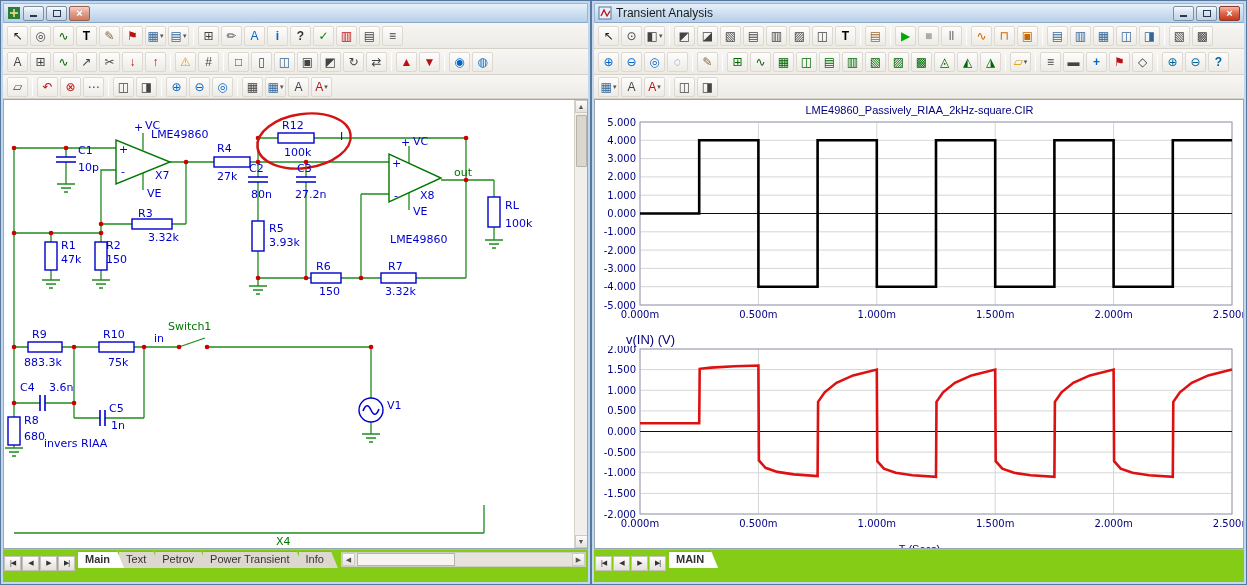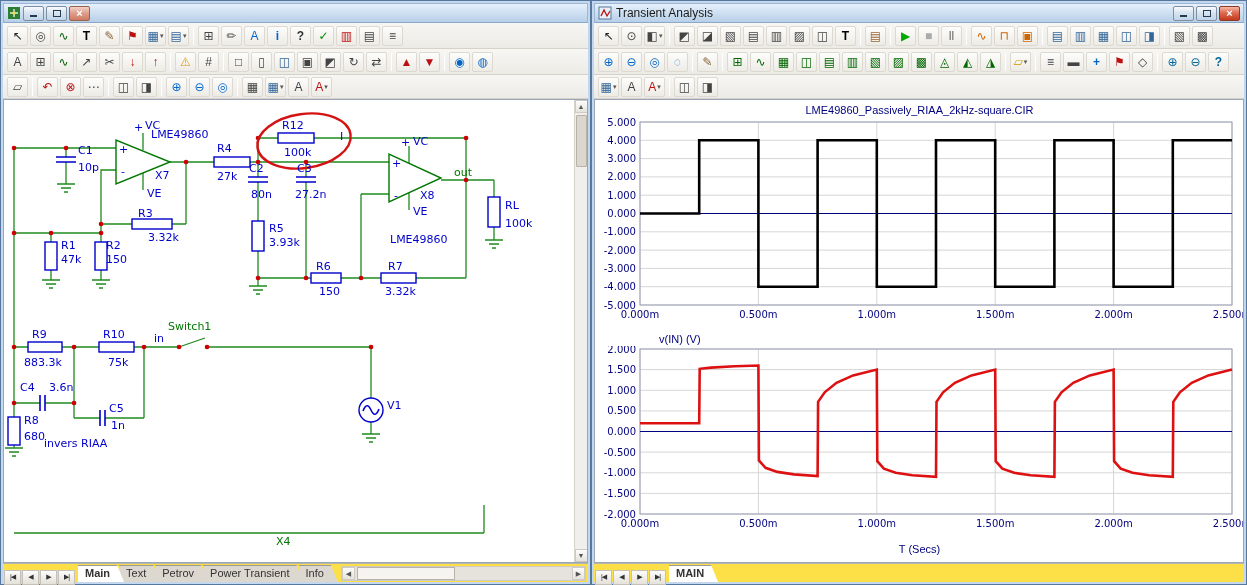--- a/index.html
+++ b/index.html
@@ -27,21 +27,21 @@
   .tb-btn{width:21px;height:20px;margin:0 1px;border:1px solid #ddd9d1;border-radius:2px;
     background:linear-gradient(#fdfdfc,#edebe5);display:inline-flex;align-items:center;justify-content:center;font-size:12px;line-height:1;cursor:default;}
   .tb-btn b{font-weight:normal;}
   .tb-btn em{font-style:normal;font-size:7px;color:#555;margin-left:1px;}
   .tb-sep{width:1px;height:18px;background:#c9c5bc;border-right:1px solid #fff;margin:0 3px;display:inline-block;}
   .canvas{flex:1;position:relative;background:#fff;border:1px solid #98a8b8;overflow:hidden;}
   .vscroll{position:absolute;top:0;right:0;bottom:0;width:13px;background:#f1efec;border-left:1px solid #d7d3cb;display:flex;flex-direction:column;align-items:center;}
   .vscroll .sbtn,.hscroll .sbtn{width:13px;height:13px;font-size:7px;color:#555;display:flex;align-items:center;justify-content:center;background:linear-gradient(#fcfcfb,#e6e3dc);border:1px solid #cfcbc2;}
   .vscroll .thumb{width:11px;height:52px;margin-top:2px;background:#dbd7cf;border:1px solid #b8b3a8;border-radius:1px;}
   .vscroll .spacer{flex:1;}
-  .tabbar{height:19px;background:#fde047;border-top:1px solid #b9b5ac;display:flex;align-items:flex-start;padding-top:1px;}
+  .tabbar{height:33px;background:#84cc16;border-top:1px solid #b9b5ac;display:flex;align-items:flex-start;padding-top:1px;}
   .nav-btn{width:17px;height:15px;margin:1px 0 0 1px;font-size:7px;letter-spacing:-1px;color:#333;background:linear-gradient(#fcfcfb,#e4e1da);border:1px solid #c5c1b8;display:inline-flex;align-items:center;justify-content:center;}
   .tabs{display:flex;margin-left:3px;}
   .tab{height:17px;padding:1px 14px 0 7px;margin-right:-5px;font-size:11px;color:#333;background:#dcd8d0;
     clip-path:polygon(0 0,calc(100% - 7px) 0,100% 100%,0 100%);border-top:1px solid #999;}
   .tab.active{background:#fff;font-weight:bold;z-index:2;}
   .hscroll{flex:1;display:flex;align-items:center;margin:1px 2px 0 8px;height:15px;background:#e6e3dc;border:1px solid #cfcbc2;}
   .hscroll .track{flex:1;height:13px;position:relative;}
   .hscroll .hthumb{position:absolute;left:2px;top:0;width:45%;height:13px;background:#f6f4f0;border:1px solid #b8b3a8;}
   
   .wire{stroke:#1f8a1f;stroke-width:1.3;fill:none;}
@@ -53,21 +53,21 @@
   .hl-ellipse{stroke:#d41414;stroke-width:2.4;fill:none;}
   
   .plot-area{flex:1;background:#fff;border:1px solid #98a8b8;overflow:hidden;padding:3px 0 0 1px;}
   .plot-title{font-size:11px;color:#00007f;text-align:center;height:14px;line-height:14px;}
   .grid{stroke:#d6d6d6;stroke-width:1;}
   .pbox{fill:none;stroke:#9aa0b4;}
   .zero{stroke:#000080;stroke-width:1;}
   .tick{font-family:"DejaVu Sans",sans-serif;font-size:10px;fill:#00007f;}
   .ytick{text-anchor:end;}
   .xtick{text-anchor:middle;}
-  .y-expr{font-size:11px;color:#00007f;height:13px;line-height:13px;margin-left:63px;}
+  .y-expr{font-size:13px;color:#00007f;height:13px;line-height:13px;margin-left:30px;}
   .y-expr.red{color:#cc0000;text-decoration:underline;}
   .x-axis-label{font-size:11px;color:#00007f;text-align:center;height:14px;line-height:14px;}
 </style>
 </head>
 <body>
 
 <div class="screen">
 
   <div class="window left">
     <div class="titlebar">

